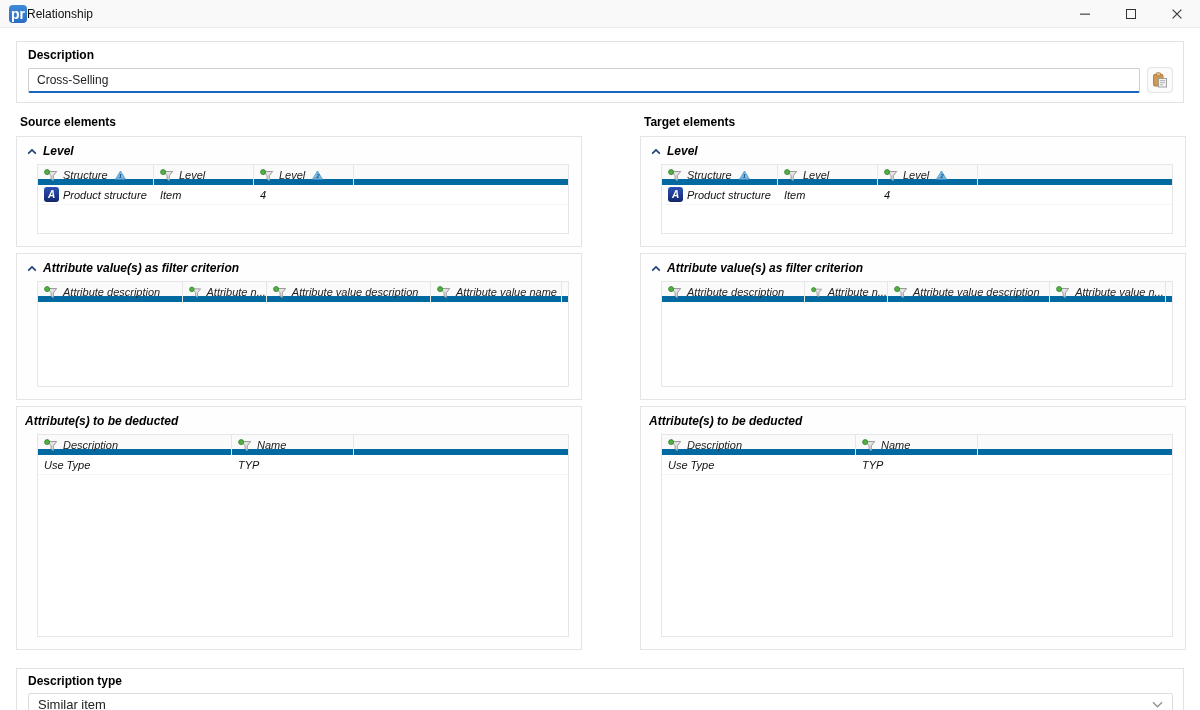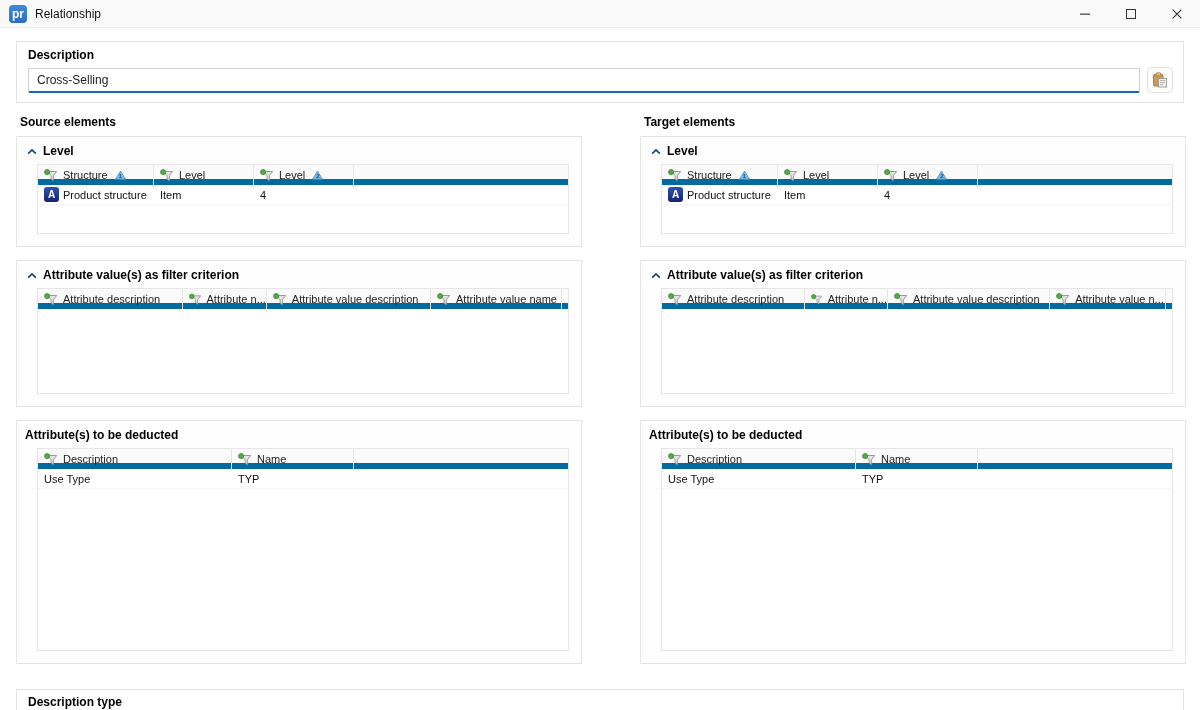--- a/index.html
+++ b/index.html
@@ -3,42 +3,42 @@
 <meta charset="utf-8">
 <style>
   * { margin:0; padding:0; box-sizing:border-box; }
   html,body { width:1200px; height:710px; background:#fff; overflow:hidden;
     font-family:"Liberation Sans","DejaVu Sans",sans-serif; font-size:12px; color:#1a1a1a; }
   .window { width:1200px; height:710px; background:#fff; outline:1px solid #d9d9d9; display:flex; flex-direction:column; }
 
   
   .titlebar { height:28px; background:#f9f9f9; border-bottom:1px solid #ececec; display:flex; align-items:center; padding-left:9px; flex:0 0 auto; }
   .app-icon { width:18px; height:18px; border-radius:4px; background:linear-gradient(180deg,#3f8ad8,#2a6ec4);
-    color:#fff; font-size:12px; font-weight:bold; display:flex; align-items:center; justify-content:center; margin-right:8px; }
+    color:#fff; font-size:14px; font-weight:bold; display:flex; align-items:center; justify-content:center; }
   .win-title { font-size:12px; color:#111; }
   .win-controls { margin-left:auto; display:flex; height:28px; }
   .win-btn { width:46px; height:28px; display:flex; align-items:center; justify-content:center; cursor:default; }
 
   
   .content { flex:1; padding:13px 16px 0 16px; }
   .panel { border:1px solid #e2e2e2; background:#fff; }
   .desc-panel { padding:6px 10px 9px 11px; }
   .panel-title { font-weight:bold; font-size:12px; color:#000; margin-bottom:5px; }
   .desc-row { display:flex; align-items:center; }
   .text-input { flex:1; height:25px; border:1px solid #cfcfcf; border-bottom:2px solid #1766c0; border-radius:2px;
     padding:0 8px; font-family:inherit; font-size:12px; color:#222; outline:none; background:#fff; }
   .icon-btn { width:26px; height:26px; margin-left:7px; border:1px solid #e3e3e3; border-radius:4px; background:#fbfbfb;
     display:flex; align-items:center; justify-content:center; cursor:default; }
 
   
   .cols { display:flex; gap:22px; margin-top:12px; }
   .col-src { width:566px; flex:0 0 auto; }
   .col-tgt { width:582px; flex:0 0 auto;padding-left:36px; }
   .col-title { font-weight:bold; font-size:12px; color:#000; margin:0 0 7px 4px; }
-  .group { border:1px solid #e4e4e4; background:#fefefe; padding:4px 12px 12px 8px; margin-bottom:13px; }
+  .group { border:1px solid #e4e4e4; background:#fefefe; padding:4px 12px 12px 8px; margin-bottom:6px;font-style:italic; }
   .group-header { height:20px; display:flex; align-items:center; gap:6px; padding-left:2px; }
   .group-title { font-weight:bold; font-size:12px; color:#000; }
   .no-caret { padding-left:0; }
 
   
   .table { border:1px solid #e6e6e6; background:#fff; margin-left:12px; margin-top:3px; display:flex; flex-direction:column; }
   .h-level   { height:70px; }
   .h-filter  { height:106px; }
   .h-deduct  { height:203px; }
   .thead { display:flex; height:20px; background:#fafafa; border-bottom:6px solid #0369a1; flex:0 0 auto; }

